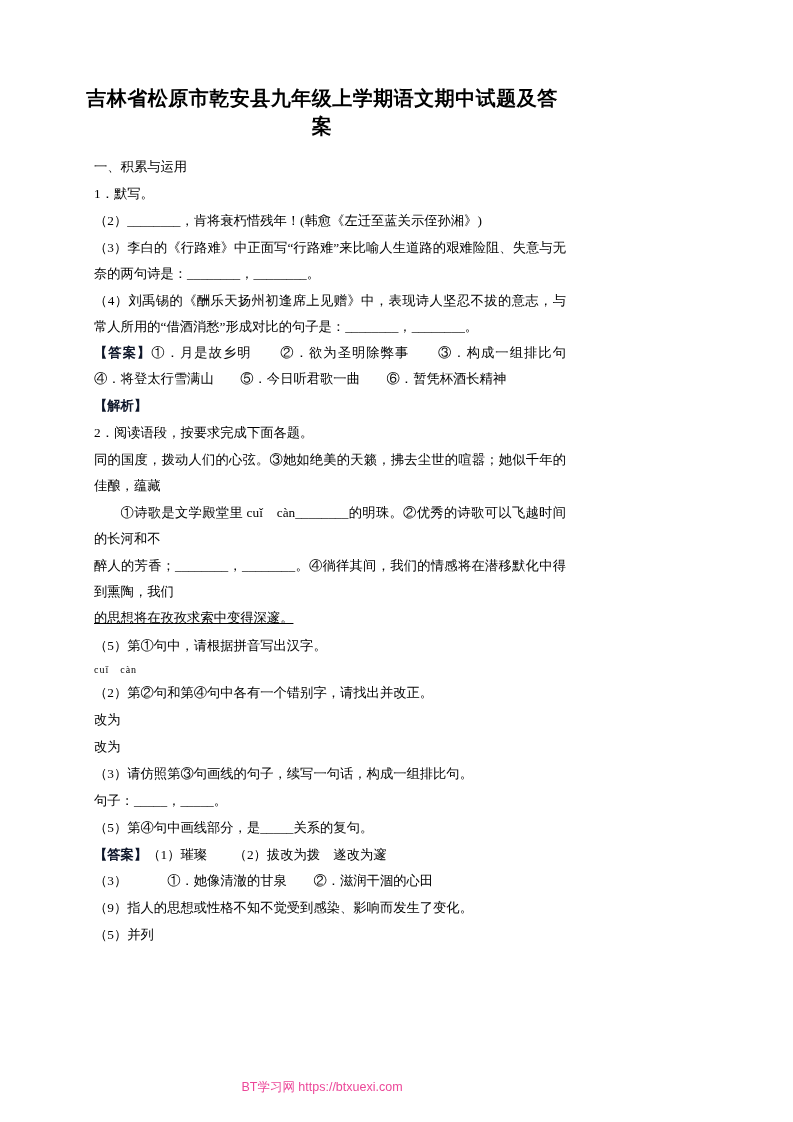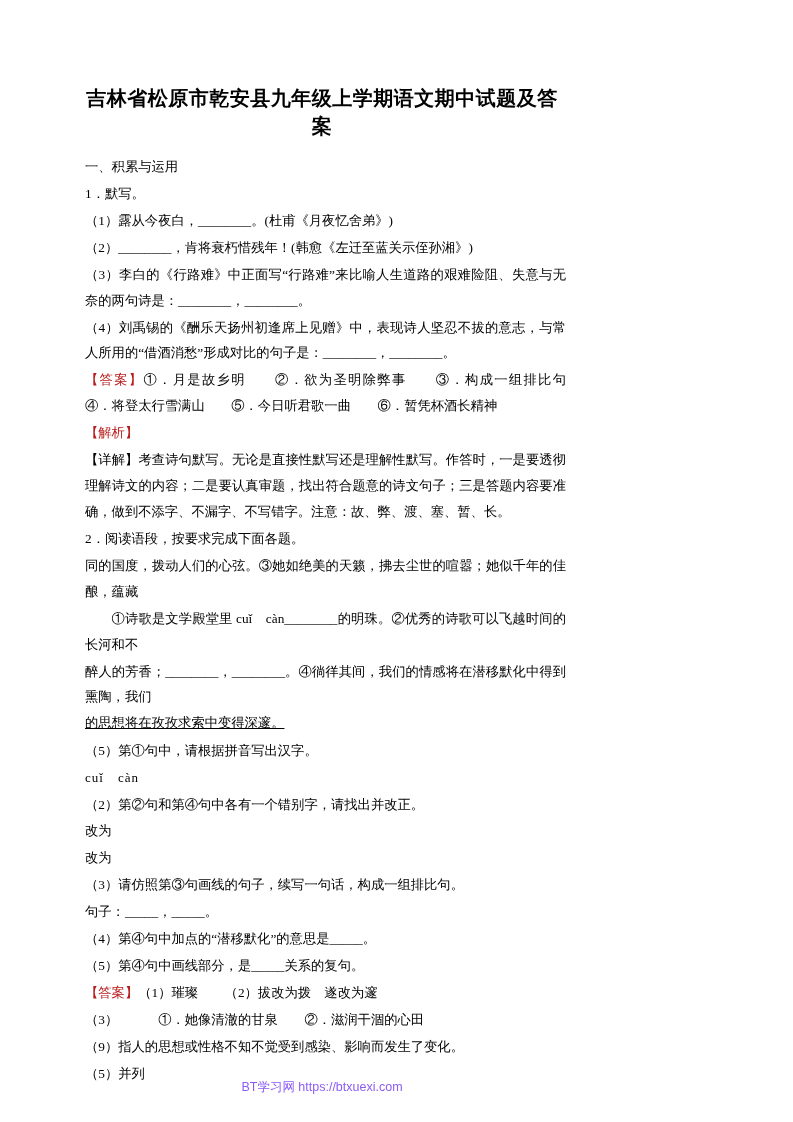--- a/index.html
+++ b/index.html
@@ -27,96 +27,91 @@
     font-weight: bold;
     font-size: 20px;
     text-align: center;
     letter-spacing: 0.5px;
     margin: 12px 0 14px 0;
     line-height: 1.4;
   }
   .p {
     font-size: 13.3px;
     line-height: 1.95;
-    margin: 0 0 1px 7px;
+    margin: 0 0 1px 16px;
     text-align: justify;
   }
   .indent-em {
     text-indent: 2em;
   }
   .tag {
-    color: #b91c1c;
-    font-weight: normal;
+    color: #0f172a;
+    font-weight: bold;
   }
   .pinyin {
     font-family: "Liberation Serif", serif;
-    font-size: 13px;
+    font-size: 10px;
     letter-spacing: 1px;
   }
   .footer {
     position: absolute;
     left: 0;
     right: 0;
     bottom: 26px;
     text-align: center;
     font-family: "Liberation Sans", sans-serif;
     font-size: 12.5px;
-    color: #8b5cf6;
+    color: #ec4899;
   }
   .uline-block {
     text-decoration: underline;
     font-family: Liberation Mono, monospace;
   }
 </style>
 </head>
 <body>
 
 <div class="page">
 
   <h1 class="doc-title">吉林省松原市乾安县九年级上学期语文期中试题及答案</h1>
 
   <p class="p">一、积累与运用</p>
 
   <p class="p">1．默写。</p>
 
-  <p class="p">（1）露从今夜白，________。(杜甫《月夜忆舍弟》)</p>
   <p class="p">（2）________，肯将衰朽惜残年！(韩愈《左迁至蓝关示侄孙湘》)</p>
   <p class="p">（3）李白的《行路难》中正面写“行路难”来比喻人生道路的艰难险阻、失意与无奈的两句诗是：________，________。</p>
   <p class="p">（4）刘禹锡的《酬乐天扬州初逢席上见赠》中，表现诗人坚忍不拔的意志，与常人所用的“借酒消愁”形成对比的句子是：________，________。</p>
 
   <p class="p">
     <span class="tag">【答案】</span><span>①．月是故乡明　　②．欲为圣明除弊事　　③．构成一组排比句　　④．将登太行雪满山　　⑤．今日听君歌一曲　　⑥．暂凭杯酒长精神</span>
   </p>
 
   <p class="p">
     <span class="tag">【解析】</span>
   </p>
 
-  <p class="p">
-    <span>【详解】</span><span>考查诗句默写。无论是直接性默写还是理解性默写。作答时，一是要透彻理解诗文的内容；二是要认真审题，找出符合题意的诗文句子；三是答题内容要准确，做到不添字、不漏字、不写错字。注意：故、弊、渡、塞、暂、长。</span>
-  </p>
 
   <p class="p">2．阅读语段，按要求完成下面各题。</p>
 
   <p class="p">同的国度，拨动人们的心弦。③她如绝美的天籁，拂去尘世的喧嚣；她似千年的佳酿，蕴藏</p>
   <p class="p indent-em">①诗歌是文学殿堂里 cuǐ　càn________的明珠。②优秀的诗歌可以飞越时间的长河和不</p>
   <p class="p">醉人的芳香；________，________。④徜徉其间，我们的情感将在潜移默化中得到熏陶，我们</p>
   <p class="p uline-block">的思想将在孜孜求索中变得深邃。</p>
 
   <p class="p">（5）第①句中，请根据拼音写出汉字。</p>
   <p class="p pinyin">cuǐ　càn</p>
 
   <p class="p">（2）第②句和第④句中各有一个错别字，请找出并改正。</p>
   <p class="p">改为</p>
   <p class="p">改为</p>
 
   <p class="p">（3）请仿照第③句画线的句子，续写一句话，构成一组排比句。</p>
   <p class="p">句子：_____，_____。</p>
 
-  <p class="p">（4）第④句中加点的“潜移默化”的意思是_____。</p>
   <p class="p">（5）第④句中画线部分，是_____关系的复句。</p>
 
   <p class="p">
     <span class="tag">【答案】</span><span>（1）璀璨　　（2）拔改为拨　遂改为邃</span>
   </p>
   <p class="p">（3）　　　①．她像清澈的甘泉　　②．滋润干涸的心田</p>
   <p class="p">（9）指人的思想或性格不知不觉受到感染、影响而发生了变化。</p>
   <p class="p">（5）并列</p>
 
   <div class="footer">BT学习网 https://btxuexi.com</div>

